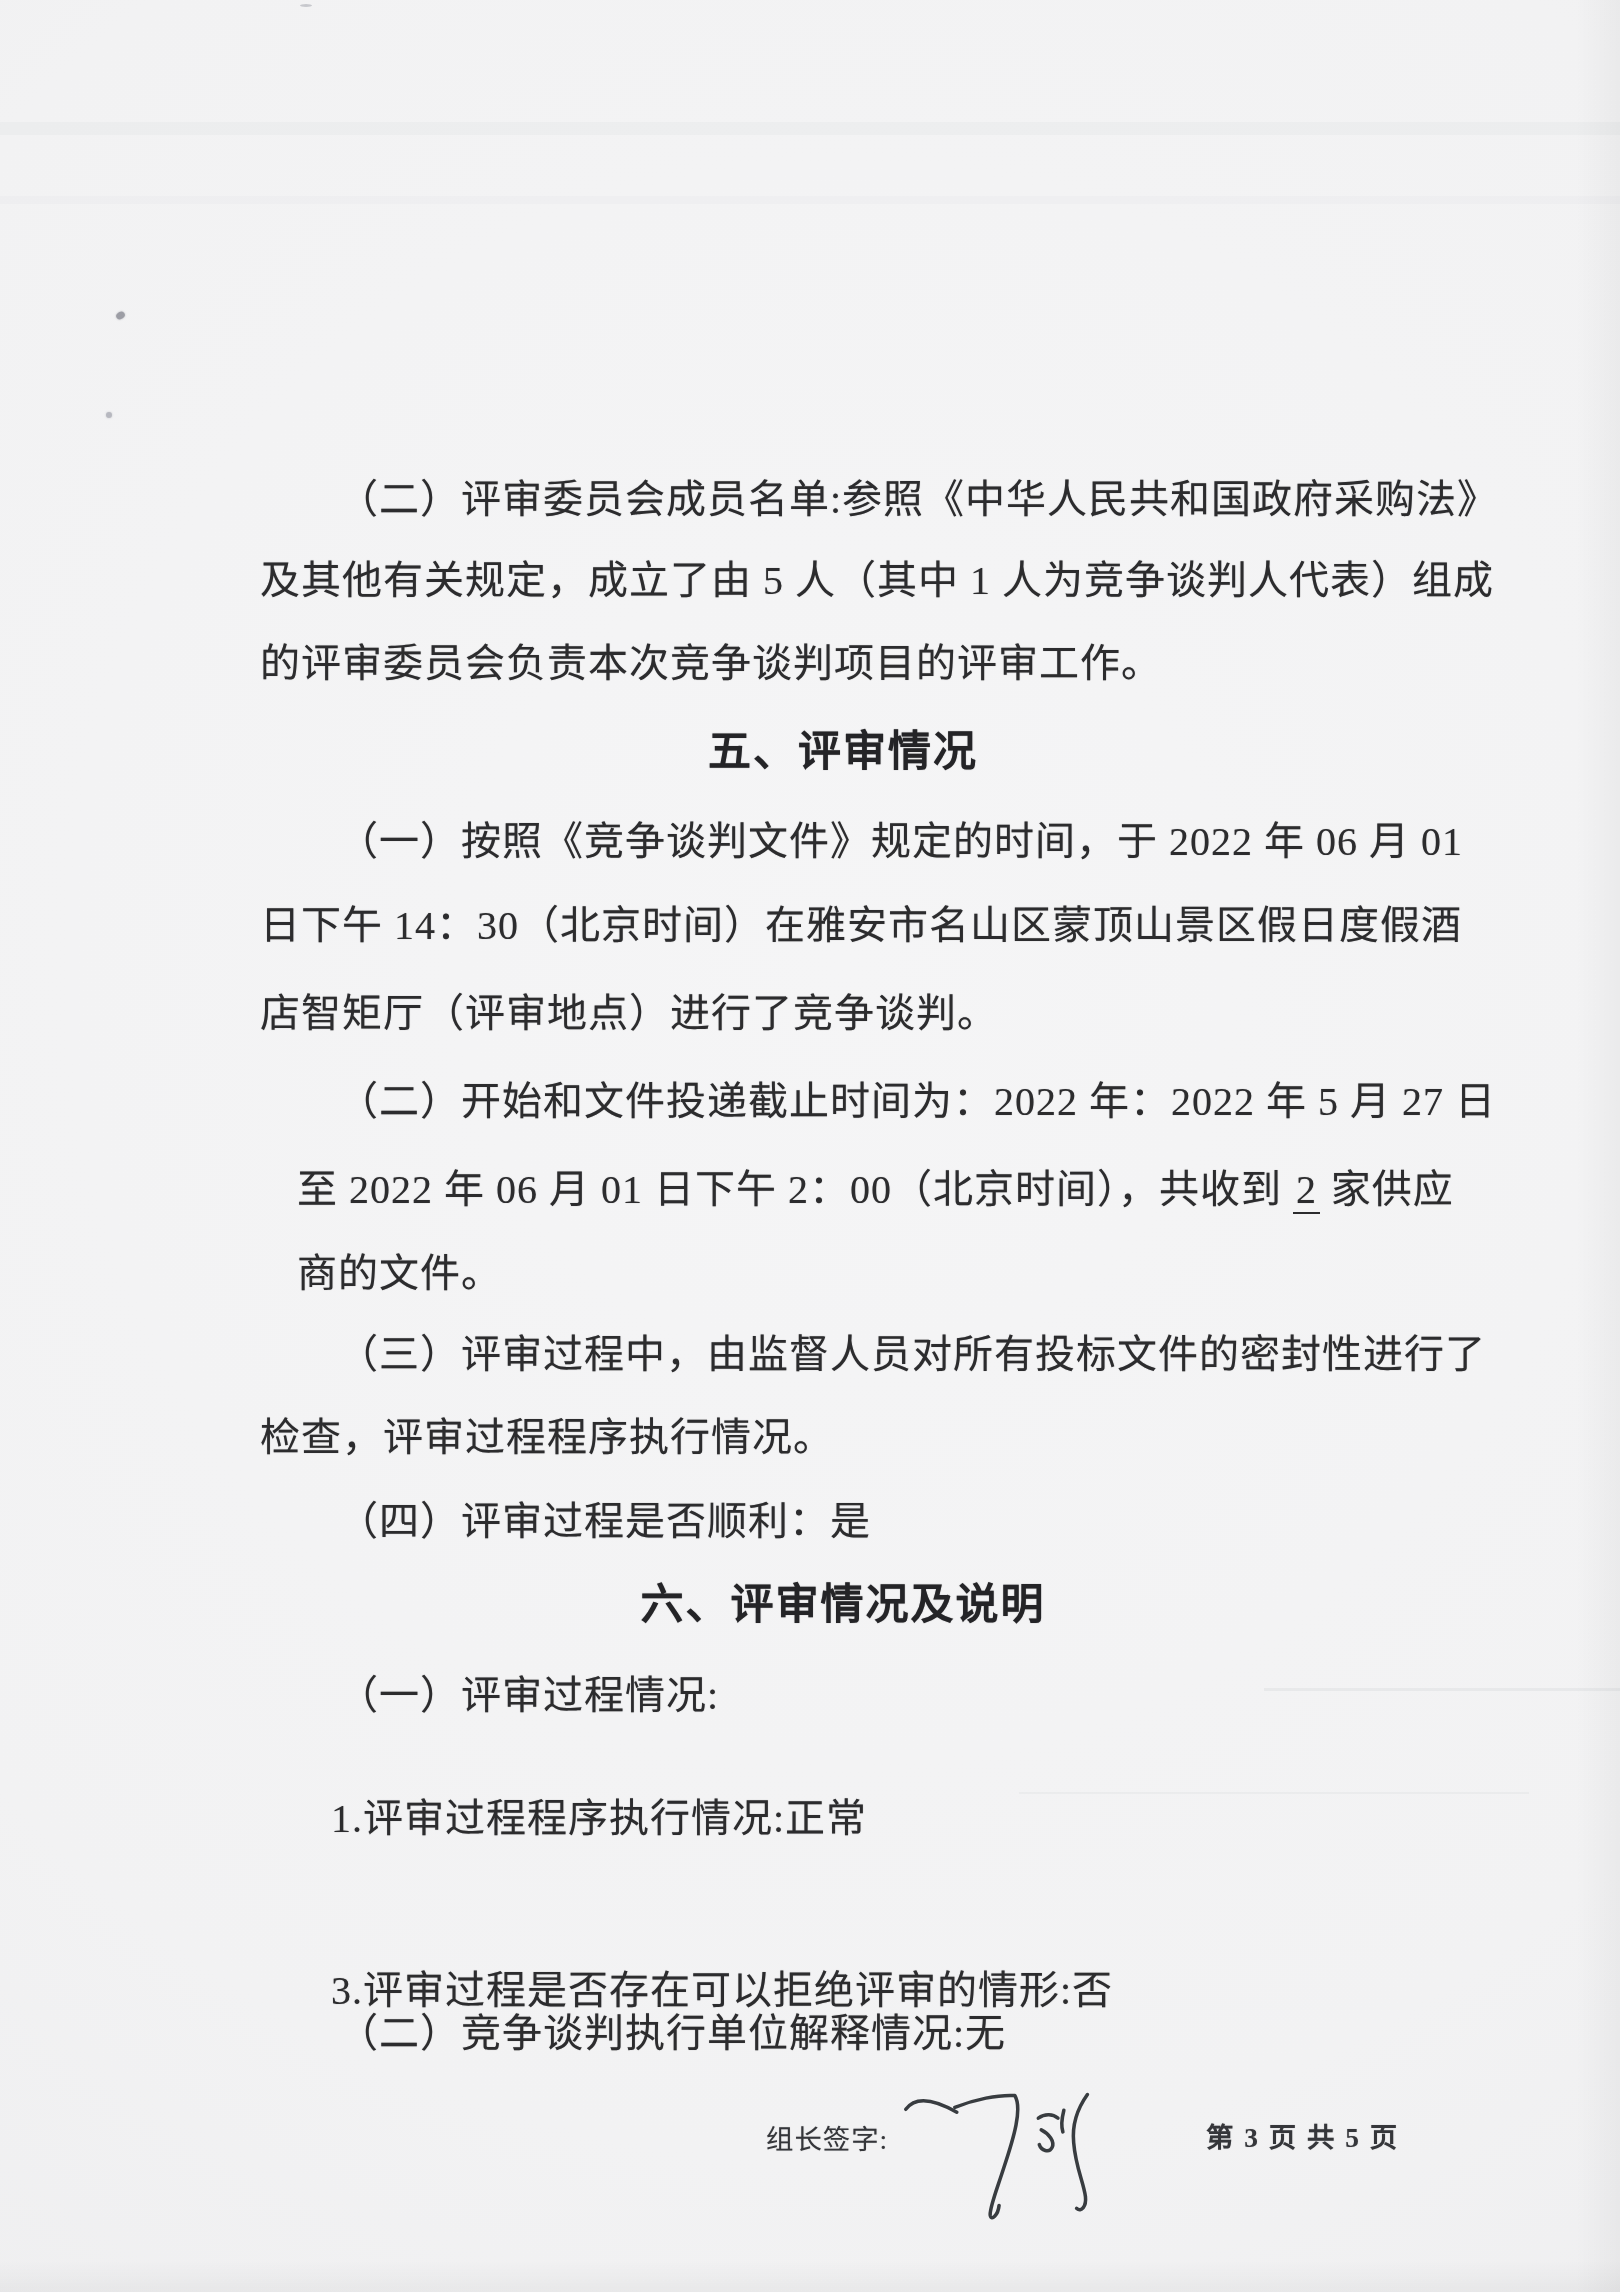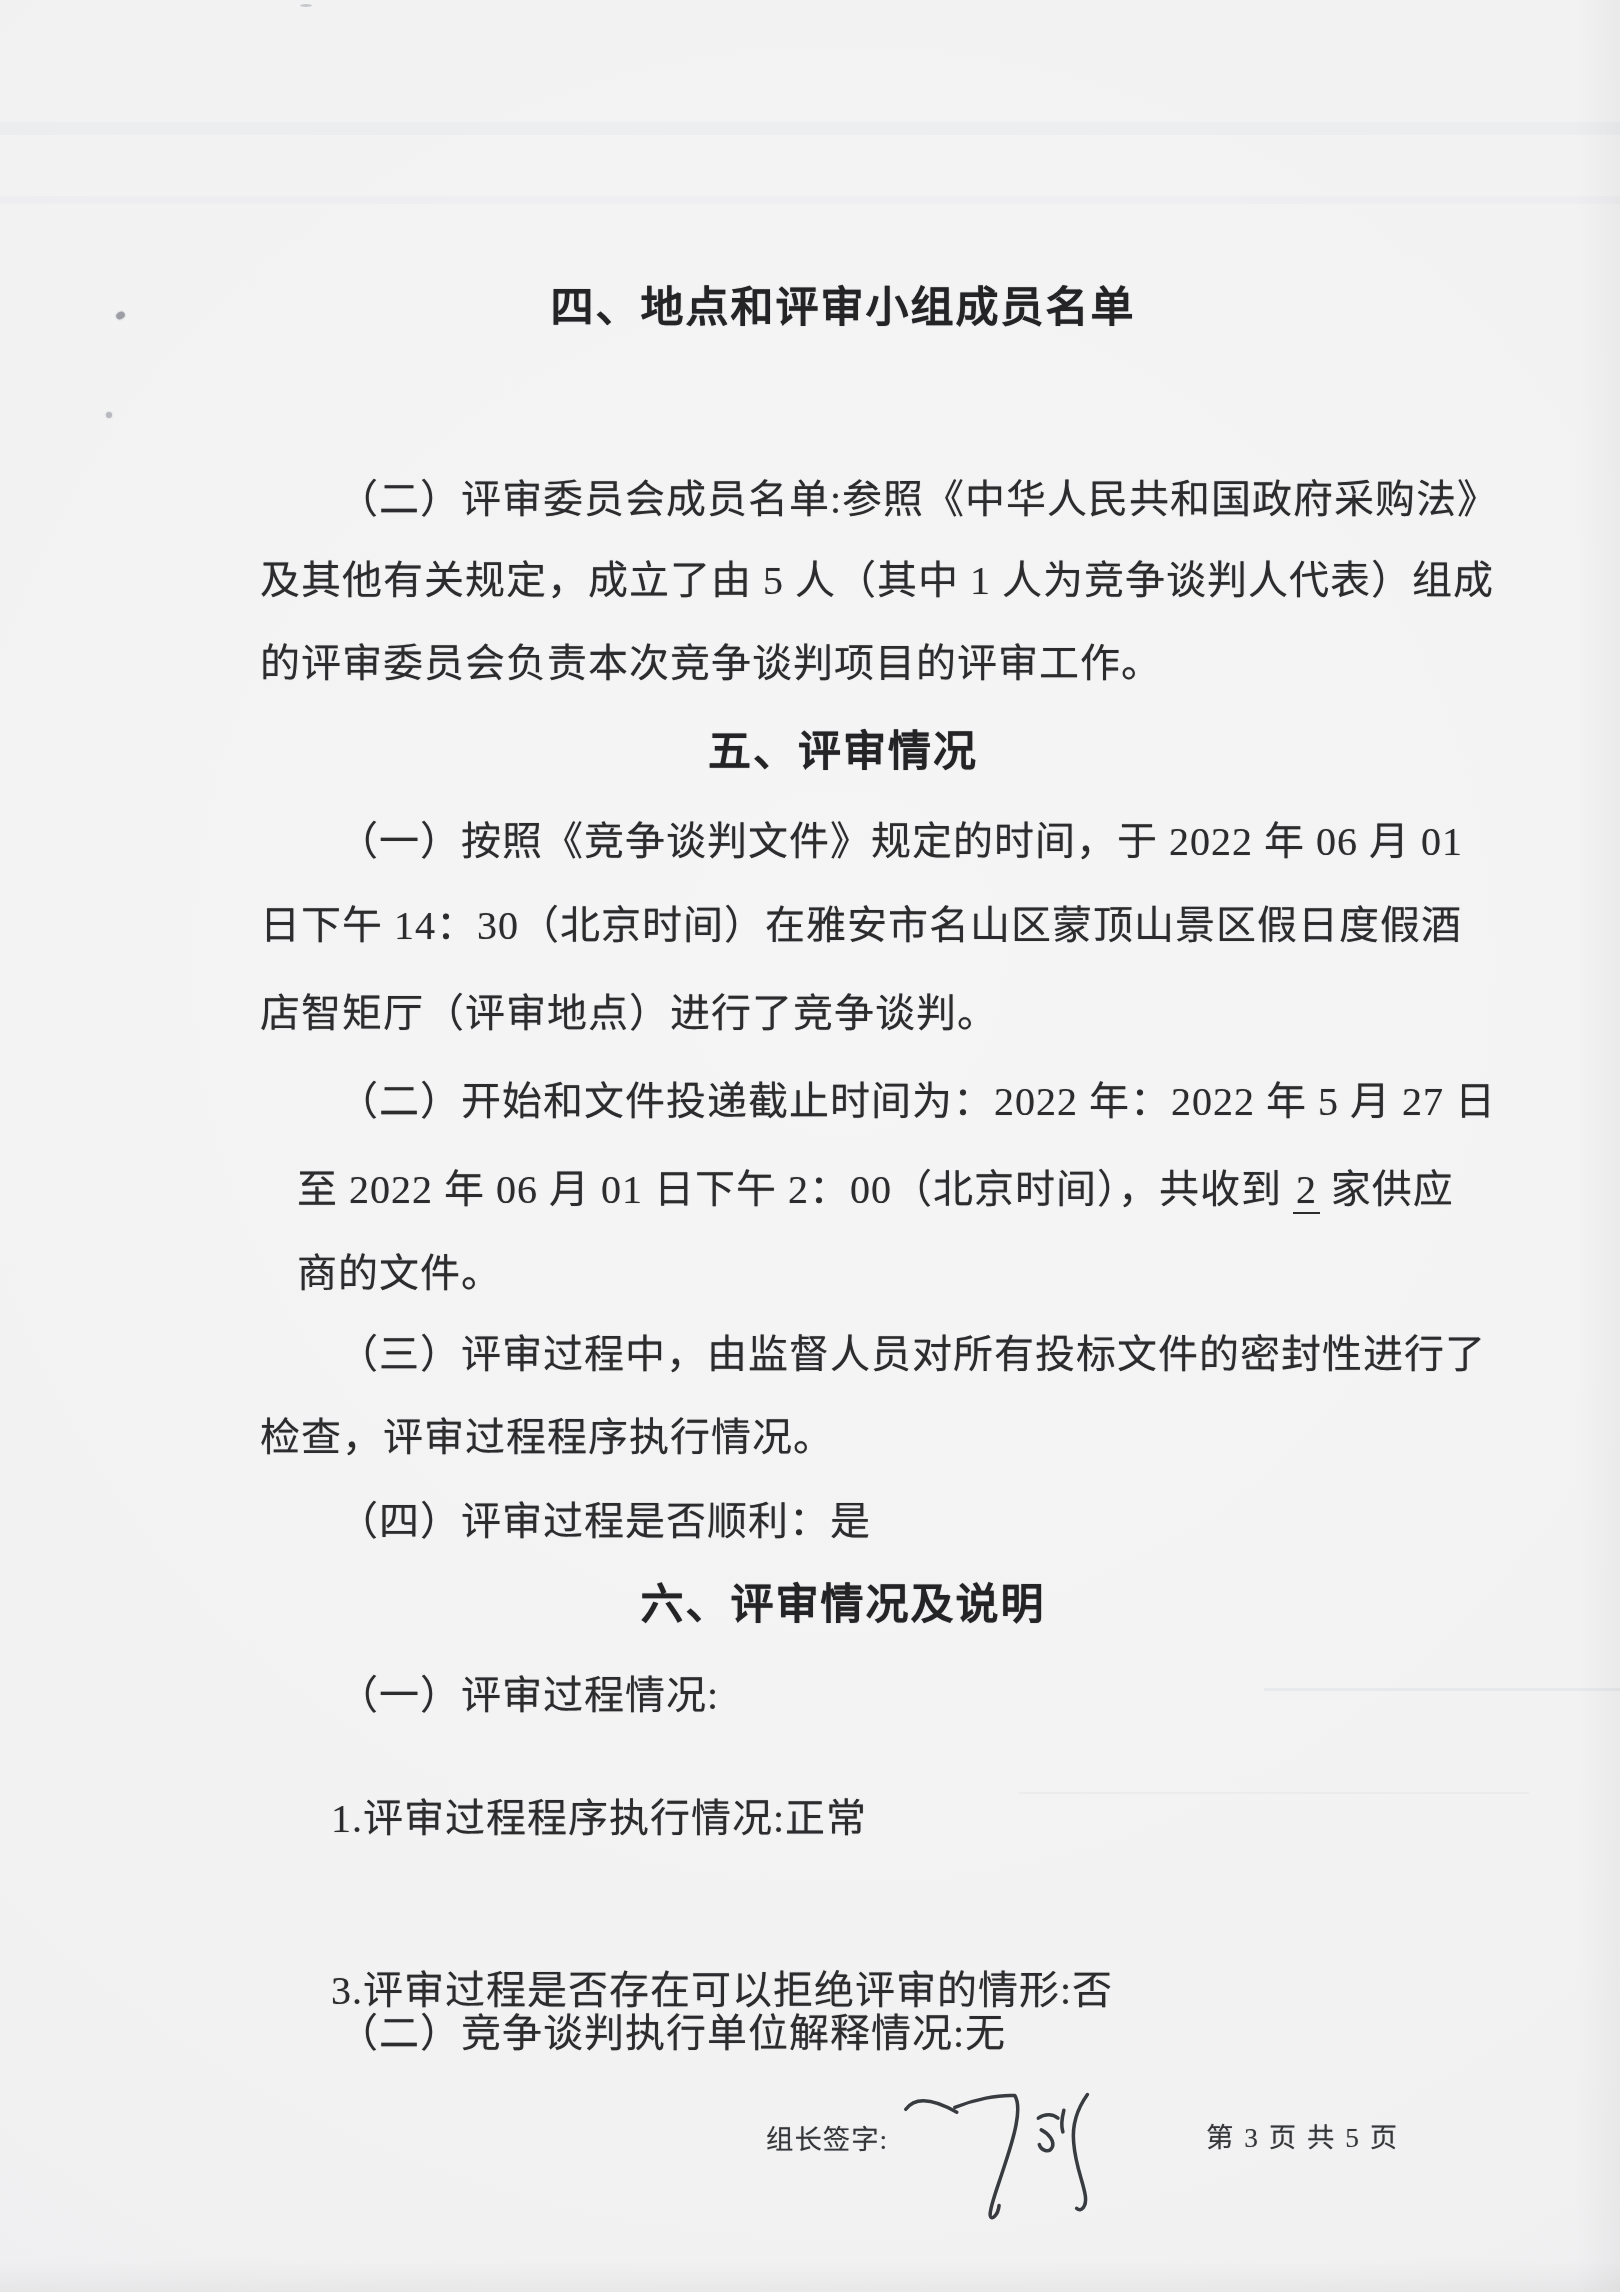--- a/index.html
+++ b/index.html
@@ -35,40 +35,39 @@
     font-weight:bold;font-size:43px;color:#242427;
     text-align:center;letter-spacing:2px;
     text-shadow:0 0 1px rgba(36,36,39,.5);
   }
   .ind-p{padding-left:78px;}   
   .ind-n{padding-left:71px;margin-top:40px;}   
   .ind-c{padding-left:37px;}   
   .u-num{border-bottom:2px solid #2c2c2e;padding:0 2.9px;}
 
   .footer-label{position:absolute;left:766px;top:2117px;font-size:27.4px;letter-spacing:1px;color:#35363a;text-shadow:0 0 1px rgba(53,54,58,.35);}
-  .page-indicator{position:absolute;left:1206px;top:2115px;font-size:27.4px;letter-spacing:2px;color:#35363a;text-shadow:0 0 1px rgba(53,54,58,.35);}
+  .page-indicator{position:absolute;left:1206px;top:2115px;font-size:27.4px;letter-spacing:2px;color:#35363a;text-shadow:0 0 1px rgba(53,54,58,.35);font-weight:bold;}
   .sig{position:absolute;left:894px;top:2068px;width:216px;height:167px;}
   .sig path{fill:none;stroke:#282c31;stroke-width:3.6;stroke-linecap:round;stroke-linejoin:round;opacity:.92;}
 </style>
 </head>
 <body>
 
 <div class="page">
 
   <div class="band b1"></div>
   <div class="band b2"></div>
   <div class="band b3"></div>
   <div class="band b4"></div>
   <div class="edge-right"></div>
   <div class="edge-bottom"></div>
   <div class="speck s1"></div>
   <div class="speck s2"></div>
   <div class="speck s3"></div>
 
-  <div class="line heading" style="top:284px">四、地点和评审小组成员名单</div>
   <div class="line ind-p" style="top:476px">（二）评审委员会成员名单:参照《中华人民共和国政府采购法》</div>
   <div class="line" style="top:557px">及其他有关规定，成立了由 5 人（其中 1 人为竞争谈判人代表）组成</div>
   <div class="line" style="top:640px">的评审委员会负责本次竞争谈判项目的评审工作。</div>
 
   <div class="line heading" style="top:728px">五、评审情况</div>
   <div class="line ind-p" style="top:818px">（一）按照《竞争谈判文件》规定的时间，于 2022 年 06 月 01</div>
   <div class="line" style="top:902px">日下午 14：30（北京时间）在雅安市名山区蒙顶山景区假日度假酒</div>
   <div class="line" style="top:990px">店智矩厅（评审地点）进行了竞争谈判。</div>
   <div class="line ind-p" style="top:1078px">（二）开始和文件投递截止时间为：2022 年：2022 年 5 月 27 日</div>
   <div class="line ind-c" style="top:1166px"><span>至 2022 年 06 月 01 日下午 2：00（北京时间），共收到 </span><span class="u-num">2</span><span> 家供应</span></div>

